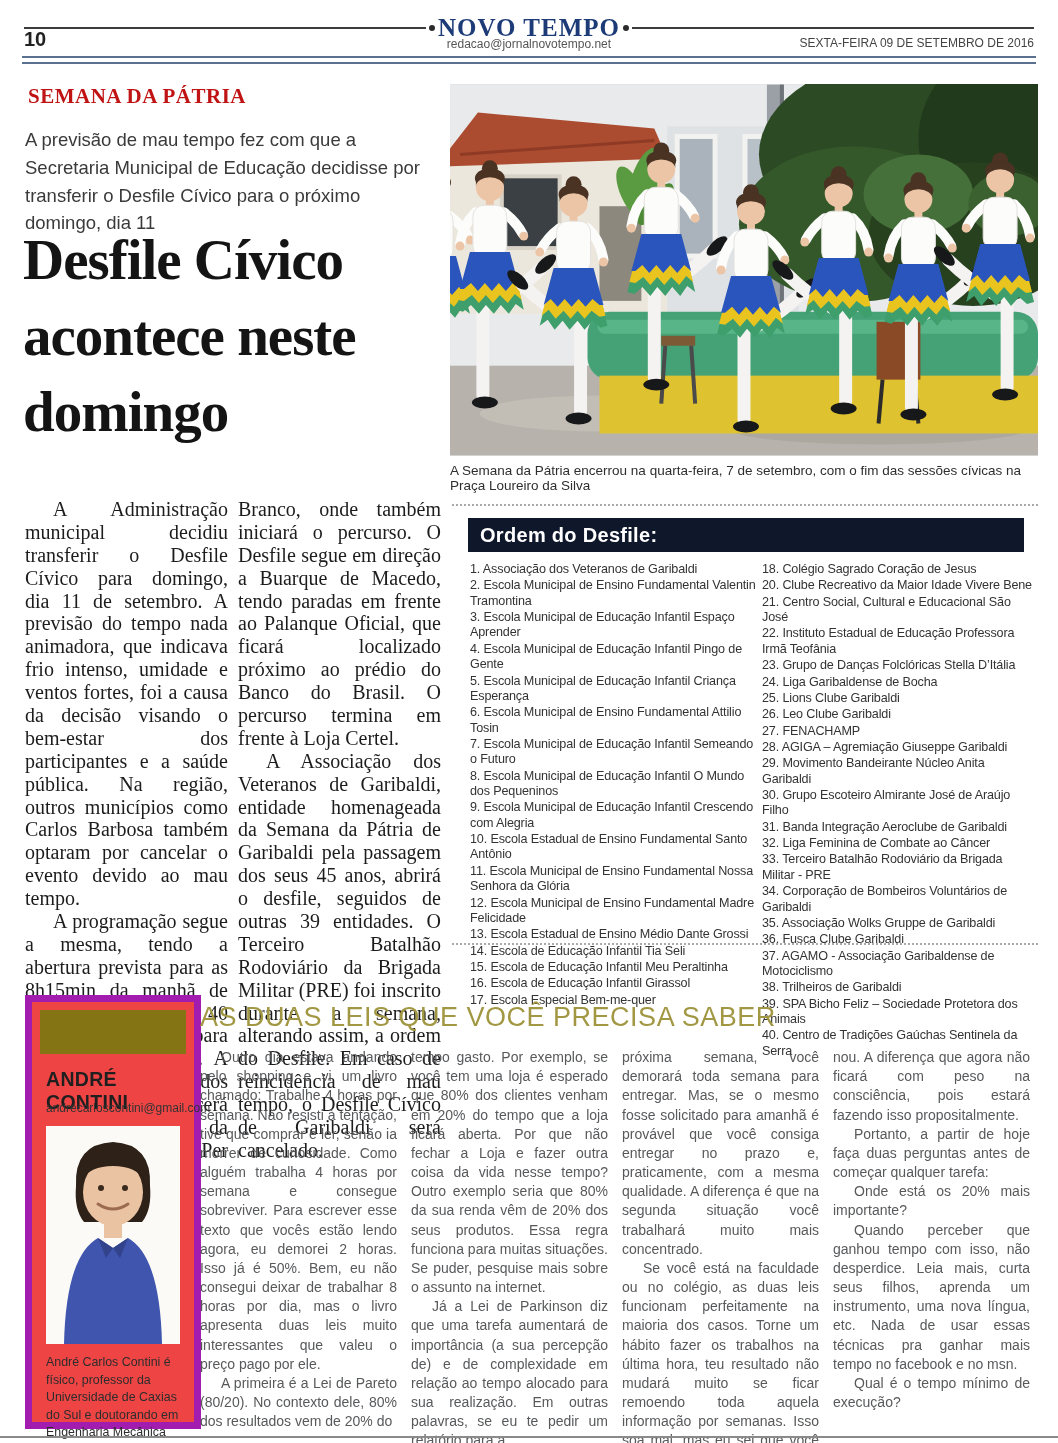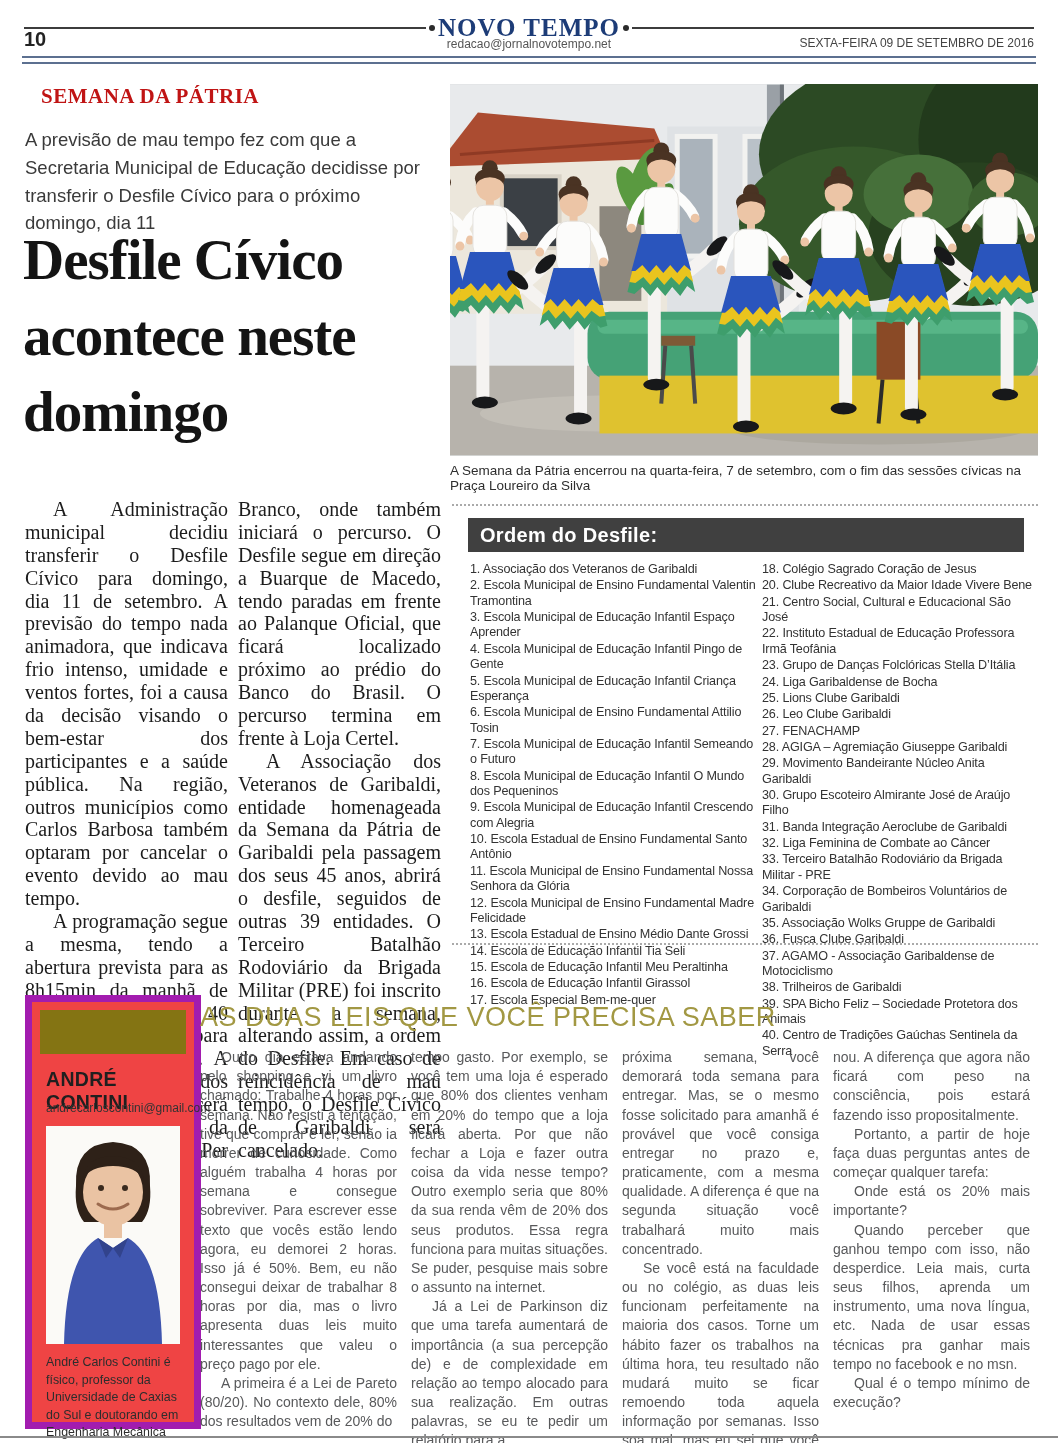--- a/index.html
+++ b/index.html
@@ -11,40 +11,40 @@
   .mast-rule{flex:1;height:2px;background:#3c3c3c;}
   .mast-dot{width:6px;height:6px;border-radius:50%;background:#2b2b2b;flex:0 0 auto;}
   .mast-title{font-family:"Liberation Serif",serif;font-weight:bold;font-size:25px;letter-spacing:1px;color:#1d3c77;white-space:nowrap;}
   .page-num{position:absolute;top:28px;left:24px;font-size:20px;font-weight:bold;color:#222;}
   .mast-email{position:absolute;top:37px;left:0;width:100%;text-align:center;font-size:12px;color:#555;}
   .mast-date{position:absolute;top:36px;right:24px;font-size:12px;color:#444;}
   .double-rule{position:absolute;top:56px;left:22px;right:22px;height:4px;
                border-top:2px solid #5c7090;border-bottom:2px solid #5c7090;}
 
   
-  .kicker{position:absolute;top:84px;left:41px;font-family:"Liberation Serif",serif;
+  .kicker{position:absolute;top:84px;left:28px;font-family:"Liberation Serif",serif;
           font-weight:bold;font-size:21px;color:#c01414;letter-spacing:.5px;}
   .lead{position:absolute;top:126px;left:25px;width:404px;font-size:18.5px;line-height:1.5;color:#3a3a3a;}
   .headline{position:absolute;top:222px;left:23px;width:425px;font-family:"Liberation Serif",serif;
             font-weight:bold;font-size:57px;line-height:1.33;color:#141414;letter-spacing:-1px;}
   .news-col{position:absolute;top:498px;width:203px;font-family:"Liberation Serif",serif;
             font-size:20px;line-height:1.145;text-align:justify;color:#1c1c1c;}
   .news-col p{margin:0;text-indent:1.4em;}
   .news-col.cont p:first-child{text-indent:0;}
   #col1{left:25px;} #col2{left:238px;}
 
   
   .credit{position:absolute;top:70px;left:450px;width:588px;text-align:right;font-size:10px;color:#666;letter-spacing:.5px;margin-top:43px;}
   .photo{position:absolute;top:84px;left:450px;width:588px;height:372px;background:#dfe2e4;overflow:hidden;}
   .caption{position:absolute;top:463px;left:450px;width:588px;font-size:13.5px;color:#2e2e2e;}
 
   
   .obox{position:absolute;top:504px;left:452px;width:586px;height:437px;
         border-top:2px dotted #aaa;border-bottom:2px dotted #aaa;}
-  .obox-bar{position:absolute;top:12px;left:16px;right:14px;height:34px;background:#404040;
+  .obox-bar{position:absolute;top:12px;left:16px;right:14px;height:34px;background:#0f172a;
             color:#fff;font-weight:bold;font-size:20px;line-height:34px;padding-left:12px;letter-spacing:.3px;}
   .olist{position:absolute;top:56px;font-size:12.6px;line-height:1.22;color:#333;letter-spacing:-0.15px;}
   .olist p{margin:0 0 1px 0;}
   #olist-left{left:18px;width:286px;}
   #olist-right{left:310px;width:272px;}
 
   
   .sidebar{position:absolute;top:995px;left:25px;width:162px;height:420px;background:#ef4444;border:7px solid #a21caf;}
   .olive-bar{position:absolute;top:8px;left:8px;right:8px;height:44px;background:#847413;}
   .author-name{position:absolute;top:66px;left:14px;font-size:19.5px;font-weight:bold;color:#1f1f1f;letter-spacing:.3px;}

